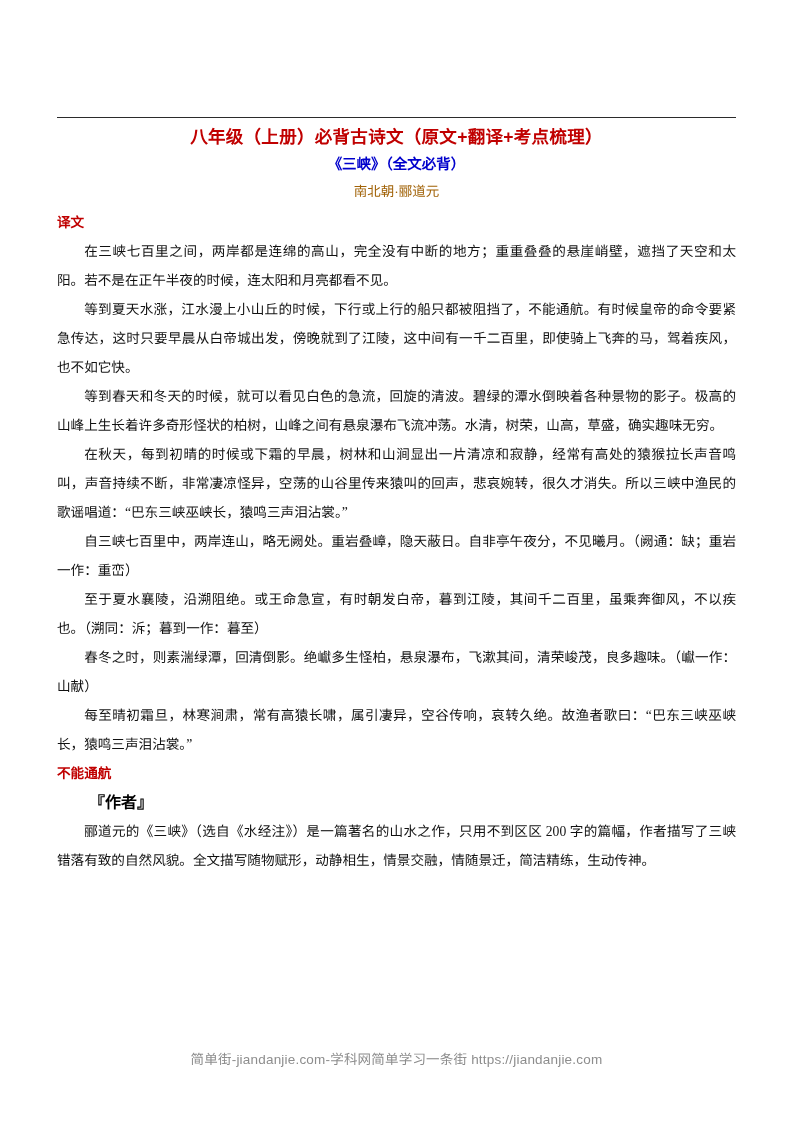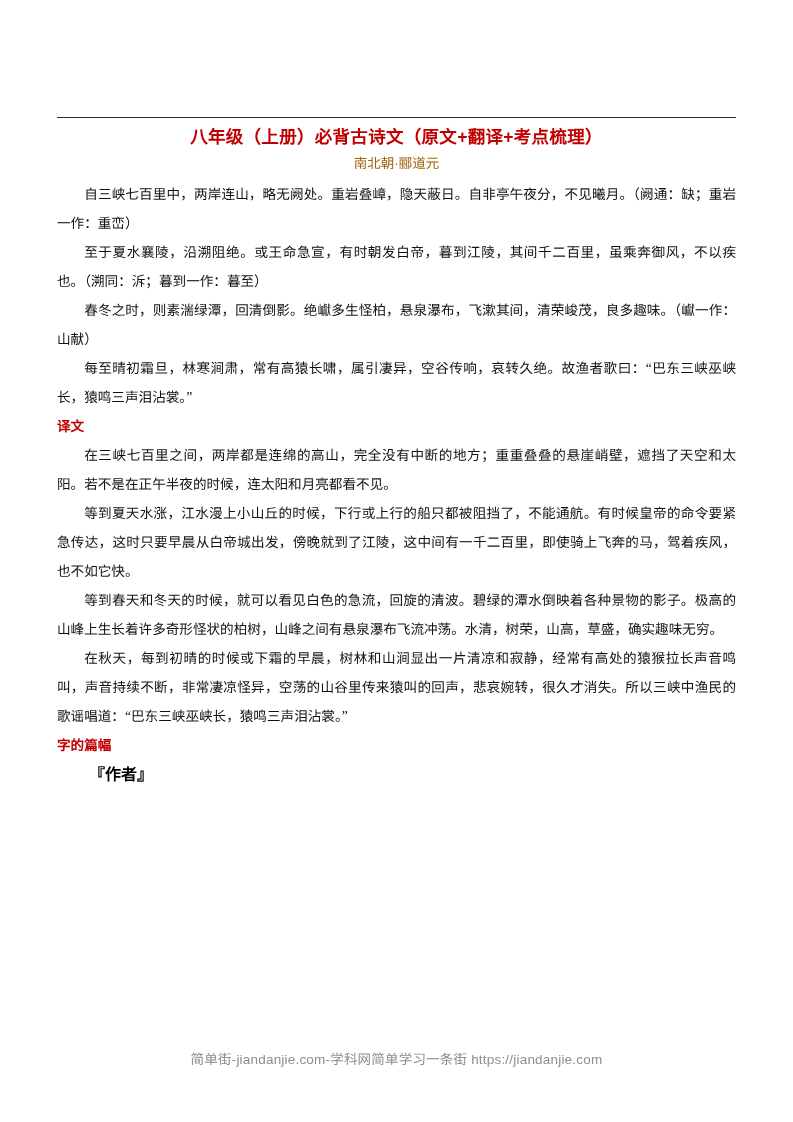--- a/index.html
+++ b/index.html
@@ -116,41 +116,43 @@
 </head>
 <body>
 
 <div class="page">
 
   <div class="header-rule"></div>
 
   <div class="content">
 
     <h1 class="doc-title">八年级（上册）必背古诗文（原文+翻译+考点梳理）</h1>
+    <h2 class="doc-subtitle">《三峡》（全文必背）</h2>
     <div class="doc-byline">南北朝·郦道元</div>
-
-    <section>
-      <p class="para">自三峡七百里中，两岸连山，略无阙处。重岩叠嶂，隐天蔽日。自非亭午夜分，不见曦月。（阙通：缺；重岩一作：重峦）</p>
-      <p class="para">至于夏水襄陵，沿溯阻绝。或王命急宣，有时朝发白帝，暮到江陵，其间千二百里，虽乘奔御风，不以疾也。（溯同：泝；暮到一作：暮至）</p>
-      <p class="para">春冬之时，则素湍绿潭，回清倒影。绝巘多生怪柏，悬泉瀑布，飞漱其间，清荣峻茂，良多趣味。（巘一作：山献）</p>
-      <p class="para">每至晴初霜旦，林寒涧肃，常有高猿长啸，属引凄异，空谷传响，哀转久绝。故渔者歌曰：“巴东三峡巫峡长，猿鸣三声泪沾裳。”</p>
-    </section>
 
     <section>
       <p class="section-label">译文</p>
       <p class="para">在三峡七百里之间，两岸都是连绵的高山，完全没有中断的地方；重重叠叠的悬崖峭壁，遮挡了天空和太阳。若不是在正午半夜的时候，连太阳和月亮都看不见。</p>
       <p class="para">等到夏天水涨，江水漫上小山丘的时候，下行或上行的船只都被阻挡了，不能通航。有时候皇帝的命令要紧急传达，这时只要早晨从白帝城出发，傍晚就到了江陵，这中间有一千二百里，即使骑上飞奔的马，驾着疾风，也不如它快。</p>
       <p class="para">等到春天和冬天的时候，就可以看见白色的急流，回旋的清波。碧绿的潭水倒映着各种景物的影子。极高的山峰上生长着许多奇形怪状的柏树，山峰之间有悬泉瀑布飞流冲荡。水清，树荣，山高，草盛，确实趣味无穷。</p>
       <p class="para">在秋天，每到初晴的时候或下霜的早晨，树林和山涧显出一片清凉和寂静，经常有高处的猿猴拉长声音鸣叫，声音持续不断，非常凄凉怪异，空荡的山谷里传来猿叫的回声，悲哀婉转，很久才消失。所以三峡中渔民的歌谣唱道：“巴东三峡巫峡长，猿鸣三声泪沾裳。”</p>
     </section>
 
     <section>
-      <p class="section-label">字的篇幅</p>
+      <p class="para">自三峡七百里中，两岸连山，略无阙处。重岩叠嶂，隐天蔽日。自非亭午夜分，不见曦月。（阙通：缺；重岩一作：重峦）</p>
+      <p class="para">至于夏水襄陵，沿溯阻绝。或王命急宣，有时朝发白帝，暮到江陵，其间千二百里，虽乘奔御风，不以疾也。（溯同：泝；暮到一作：暮至）</p>
+      <p class="para">春冬之时，则素湍绿潭，回清倒影。绝巘多生怪柏，悬泉瀑布，飞漱其间，清荣峻茂，良多趣味。（巘一作：山献）</p>
+      <p class="para">每至晴初霜旦，林寒涧肃，常有高猿长啸，属引凄异，空谷传响，哀转久绝。故渔者歌曰：“巴东三峡巫峡长，猿鸣三声泪沾裳。”</p>
+    </section>
+
+    <section>
+      <p class="section-label">不能通航</p>
 
       <p class="sub-heading">『作者』</p>
 
+      <p class="para">郦道元的《三峡》（选自《水经注》）是一篇著名的山水之作，只用不到区区 200 字的篇幅，作者描写了三峡错落有致的自然风貌。全文描写随物赋形，动静相生，情景交融，情随景迁，简洁精练，生动传神。</p>
     </section>
 
   </div>
 
   <div class="footer">简单街-jiandanjie.com-学科网简单学习一条街 https://jiandanjie.com</div>
 
 </div>
 
 </body></html>

